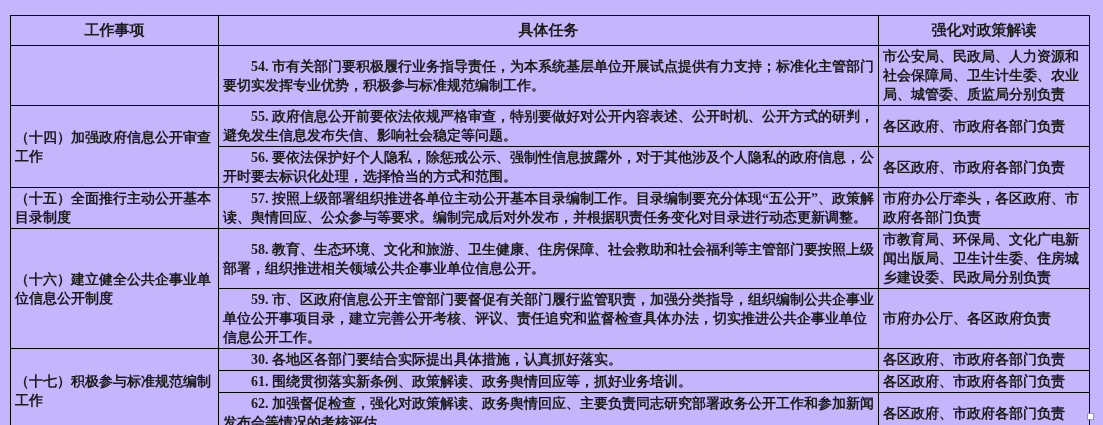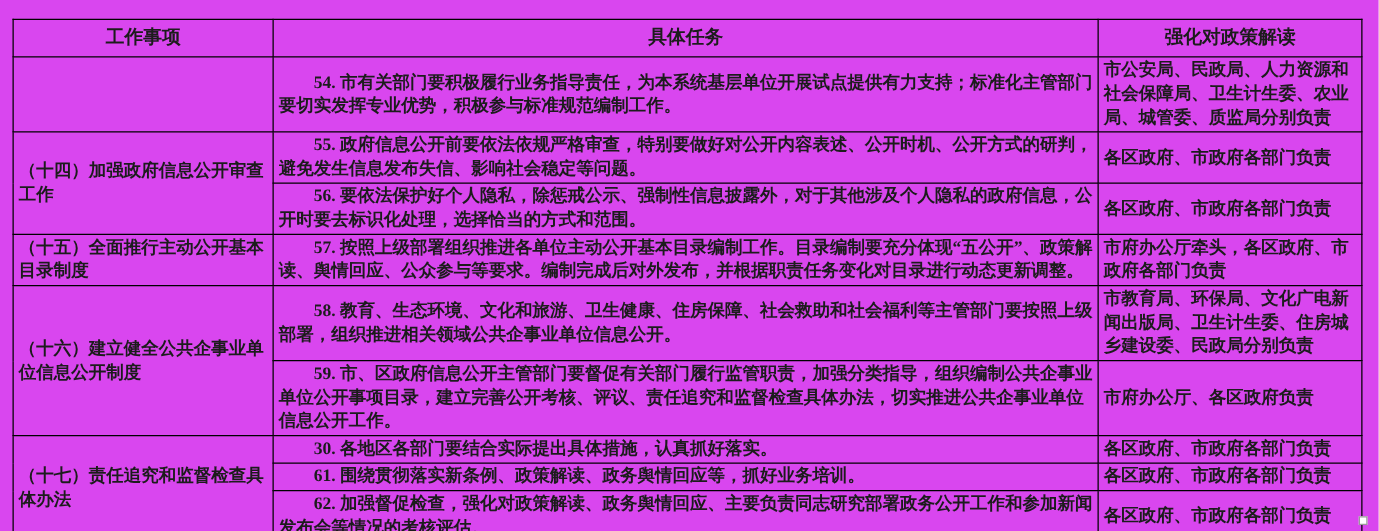--- a/index.html
+++ b/index.html
@@ -5,21 +5,21 @@
   html, body {
     margin: 0;
     padding: 0;
     background: #ffffff;
     font-family: "Liberation Serif", "DejaVu Serif", serif;
   }
   .page {
     position: relative;
     width: 1103px;
     height: 425px;
-    background: #d946ef;
+    background: #c4b5fd;
     overflow: hidden;
   }
   table.doc-table {
     position: absolute;
     left: 10px;
     top: 15px;
     border-collapse: collapse;
     table-layout: fixed;
     width: 1079px;
     color: #1c1c1c;
@@ -131,21 +131,21 @@
         <tr>
           <td class="col-task">
             <p class="task-text">59. 市、区政府信息公开主管部门要督促有关部门履行监管职责，加强分类指导，组织编制公共企事业单位公开事项目录，建立完善公开考核、评议、责任追究和监督检查具体办法，切实推进公共企事业单位信息公开工作。</p>
           </td>
           <td class="col-unit">
             <p class="unit-text">市府办公厅、各区政府负责</p>
           </td>
         </tr>
         <tr>
           <td class="col-item" rowspan="3">
-            <p class="item-text">（十七）责任追究和监督检查具体办法</p>
+            <p class="item-text">（十七）积极参与标准规范编制工作</p>
           </td>
           <td class="col-task">
             <p class="task-text">30. 各地区各部门要结合实际提出具体措施，认真抓好落实。</p>
           </td>
           <td class="col-unit">
             <p class="unit-text">各区政府、市政府各部门负责</p>
           </td>
         </tr>
         <tr>
           <td class="col-task">

